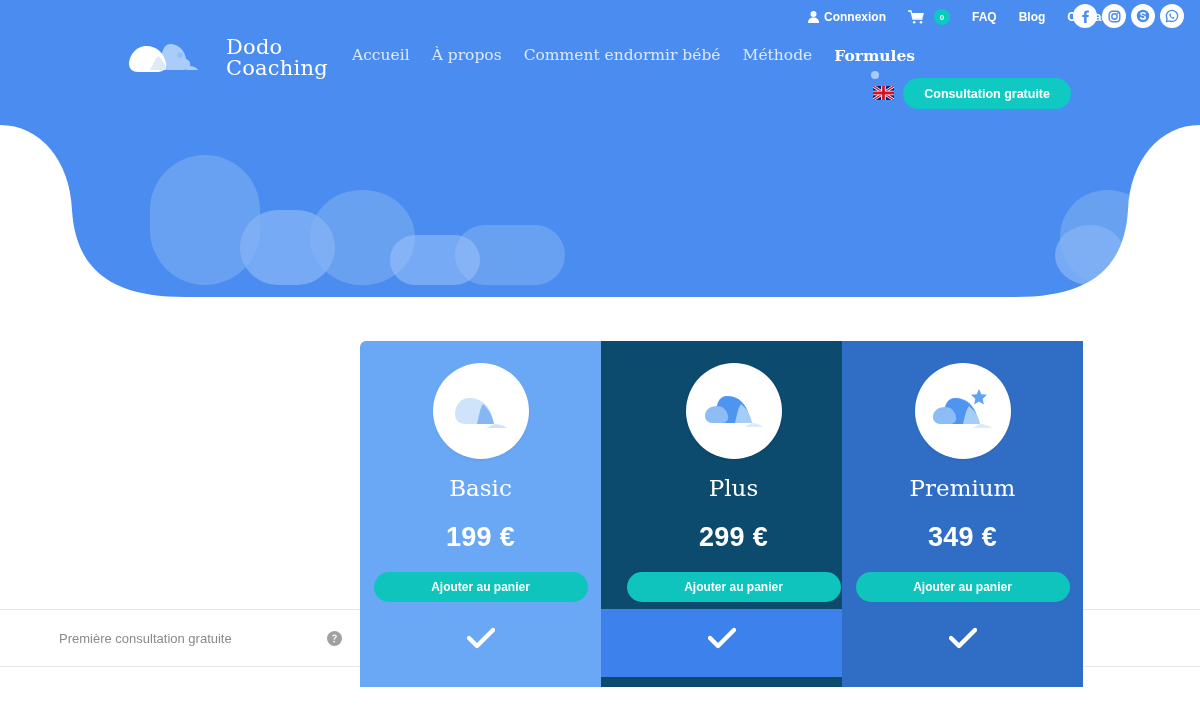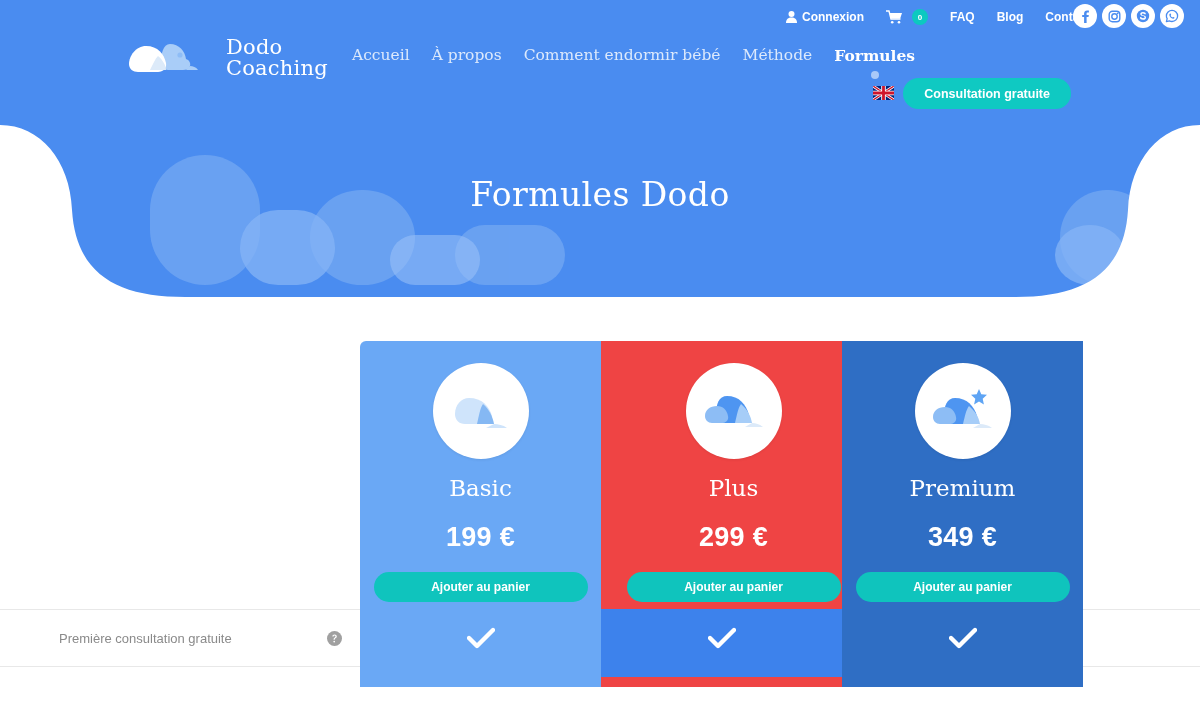--- a/index.html
+++ b/index.html
@@ -16,21 +16,21 @@
     width:1200px;
     height:305px;
     background:#4a8cf0;
     overflow:hidden;
   }
 
   
   .topbar {
     position:absolute; top:0; left:0; width:1200px; height:34px;
     display:flex; align-items:center; justify-content:flex-end;
-    padding-right:110px;
+    padding-right:88px;
     gap:0;
     z-index:12;
   }
   .topbar-item {
     display:flex; align-items:center; gap:5px;
     color:#ffffff; font-size:12px; font-weight:bold;
     margin-left:22px; white-space:nowrap;
   }
   .person-icon { width:11px; height:12px; display:block; }
   .cart-icon   { width:17px; height:14px; display:block; }
@@ -130,21 +130,21 @@
   .cards {
     position:absolute; left:360px; top:36px;
     display:flex; width:748px;
   }
   .card {
     width:241px;
     padding-top:22px;
     border-top-left-radius:0;
   }
   .card-0 { background:#6aa8f5; border-top-left-radius:6px; }
-  .card-1 { background:#ef4444;padding-left:24px; }
+  .card-1 { background:#0c4a6e;padding-left:24px; }
   .card-2 { background:#2f6ec4; }
 
   .plan-circle {
     width:96px; height:96px; border-radius:50%;
     background:#ffffff; margin:0 auto;
     display:flex; align-items:center; justify-content:center;
     box-shadow:0 1px 3px rgba(0,0,0,.07);
   }
   .plan-circle svg { display:block; }
 
@@ -348,21 +348,20 @@
       <rect width="60" height="40" fill="#00247d"></rect>
       <path d="M0,0 L60,40 M60,0 L0,40" stroke="#ffffff" stroke-width="8"></path>
       <path d="M0,0 L60,40 M60,0 L0,40" stroke="#cf142b" stroke-width="4"></path>
       <path d="M30,0 L30,40 M0,20 L60,20" stroke="#ffffff" stroke-width="13"></path>
       <path d="M30,0 L30,40 M0,20 L60,20" stroke="#cf142b" stroke-width="8"></path>
     </svg>
 
     <button class="cta-header">Consultation gratuite</button>
   </div>
 
-  <div class="hero-title">Formules Dodo</div>
 </div>
 
 <div class="pricing-wrap">
 
   <div class="cards">
 
     <div class="card card-0">
       <div class="plan-circle">
         <svg width="56" height="46" viewBox="0 0 56 46">
           <path d="M16,10 C29,10 36,18 39,28 C40,32 37,36 33,36 L12,36 C6,36 2,32 2,26 C2,17 8,10 16,10 Z" fill="#cfe4fb"></path>

